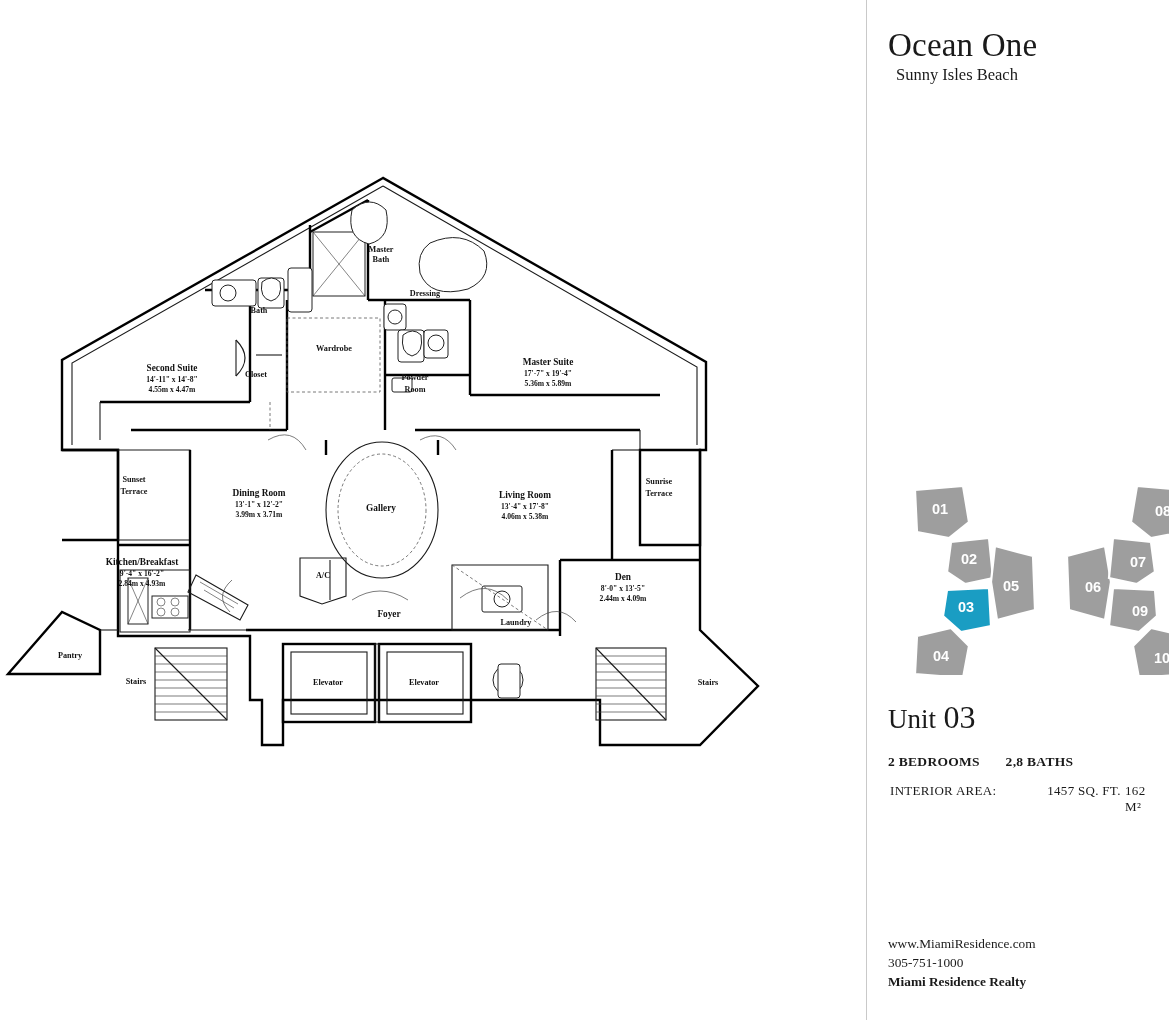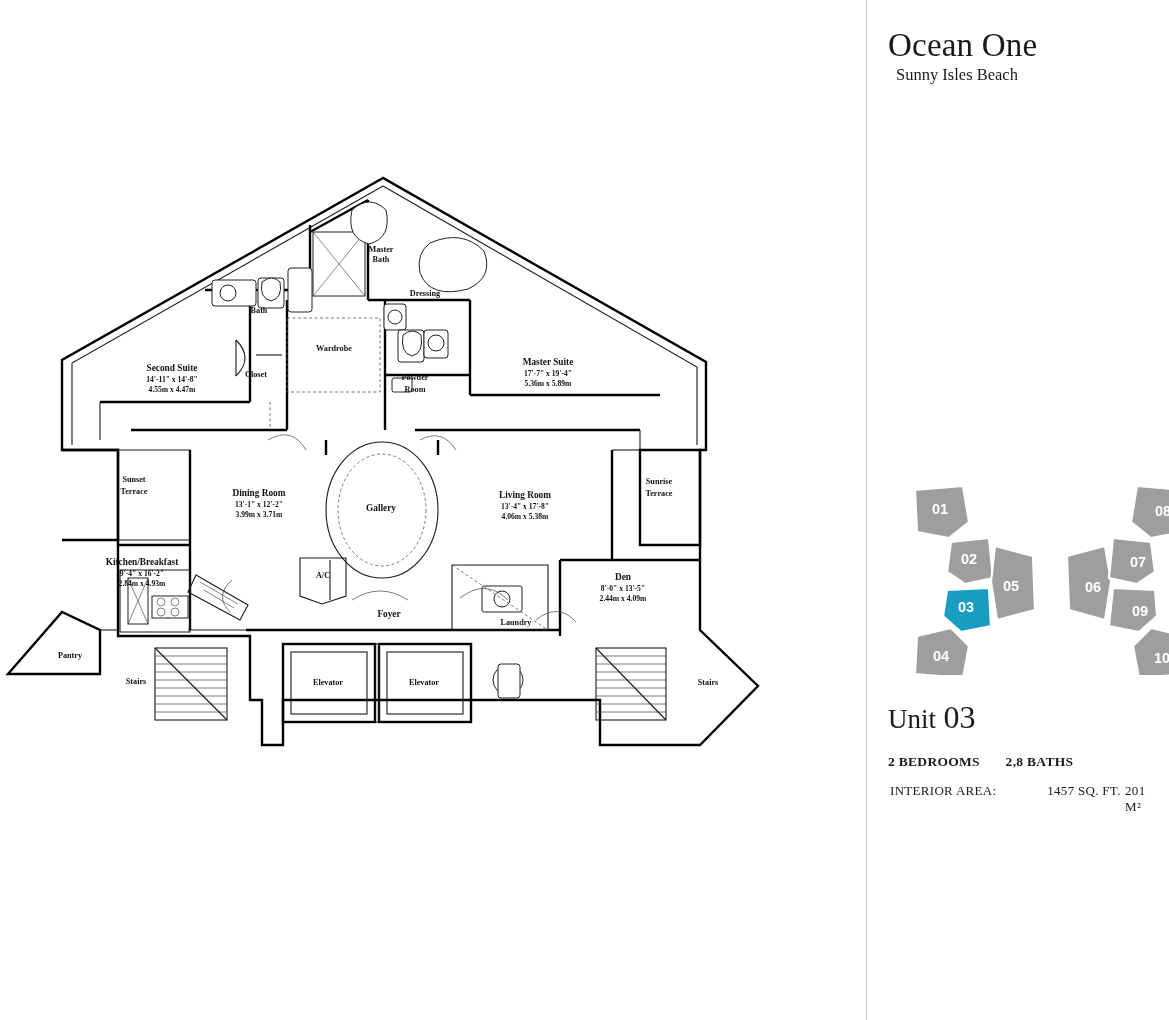--- a/index.html
+++ b/index.html
@@ -370,19 +370,24 @@
         <span class="unit-word">Unit</span>
         <span class="unit-number">03</span>
       </h2>
       <div id="unit-specs">
         <span class="beds">2 BEDROOMS</span>
         <span class="baths">2,8 BATHS</span>
       </div>
       <div id="area-row">
         <span class="area-label">INTERIOR AREA:</span>
         <span class="area-sqft">1457 SQ. FT.</span>
-        <span class="area-sqm">201 M²</span>
+        <span class="area-sqm">162 M²</span>
       </div>
     </div>
 
+    <div id="footer">
+      <div>www.MiamiResidence.com</div>
+      <div>305-751-1000</div>
+      <div class="brand">Miami Residence Realty</div>
+    </div>
 
   </div>
 </div>
 
 </body></html>

